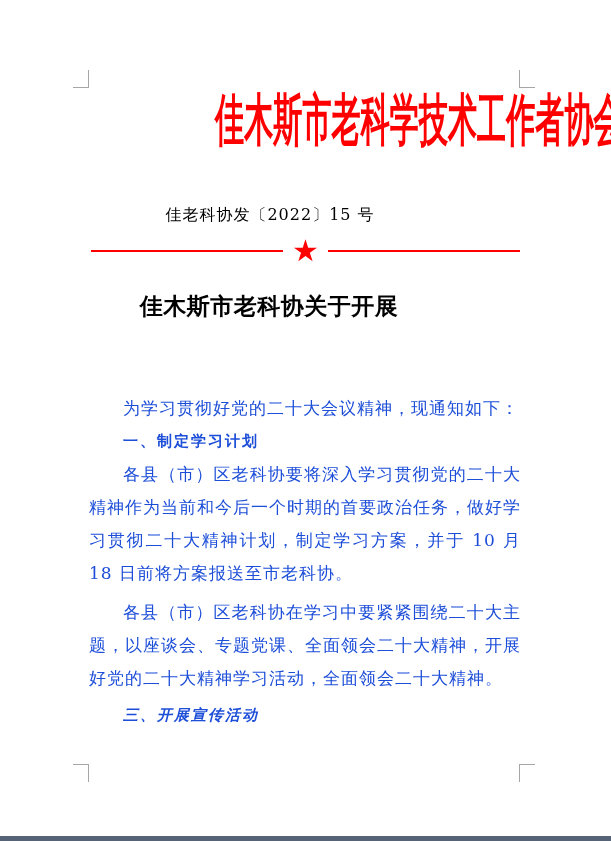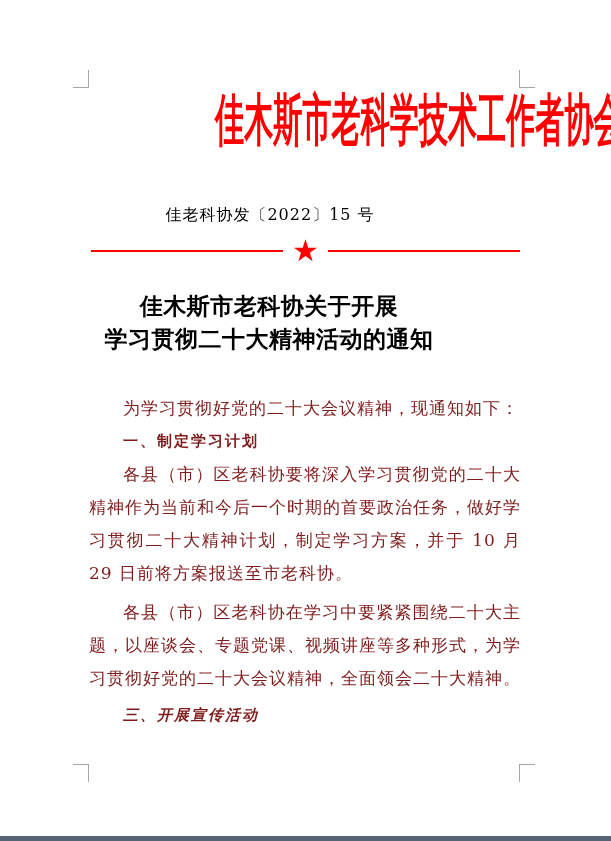--- a/index.html
+++ b/index.html
@@ -60,21 +60,21 @@
     font-weight: bold;
     letter-spacing: 0.5px;
     color: #000000;
   }
   .body-block {
     position: absolute; top: 392px; left: 89px;
     width: 432px;
     font-size: 17px; line-height: 33px;
     letter-spacing: 1px;
     text-align: justify;
-    color: #7f1d1d;
+    color: #1d4ed8;
   }
   .body-block p { margin: 0; }
   .para { text-indent: 2em; }
   .sec-heading {
     text-indent: 34px;
     font-family: "DejaVu Sans", sans-serif;
     font-weight: bold;
     font-size: 15px;
     letter-spacing: 2px;
   }
@@ -104,26 +104,25 @@
   <div class="doc-number">佳老科协发〔2022〕15 号</div>
 
   <div class="divider">
     <span class="seg"></span>
     <span class="star">★</span>
     <span class="seg"></span>
   </div>
 
   <div class="doc-title">
     <div>佳木斯市老科协关于开展</div>
-    <div>学习贯彻二十大精神活动的通知</div>
   </div>
 
   <div class="body-block">
     <p class="para">为学习贯彻好党的二十大会议精神，现通知如下：</p>
     <p class="sec-heading">一、制定学习计划</p>
-    <p class="para">各县（市）区老科协要将深入学习贯彻党的二十大精神作为当前和今后一个时期的首要政治任务，做好学习贯彻二十大精神计划，制定学习方案，并于 10 月 29 日前将方案报送至市老科协。</p>
-    <p class="para m-top">各县（市）区老科协在学习中要紧紧围绕二十大主题，以座谈会、专题党课、视频讲座等多种形式，为学习贯彻好党的二十大会议精神，全面领会二十大精神。</p>
+    <p class="para">各县（市）区老科协要将深入学习贯彻党的二十大精神作为当前和今后一个时期的首要政治任务，做好学习贯彻二十大精神计划，制定学习方案，并于 10 月 18 日前将方案报送至市老科协。</p>
+    <p class="para m-top">各县（市）区老科协在学习中要紧紧围绕二十大主题，以座谈会、专题党课、全面领会二十大精神，开展好党的二十大精神学习活动，全面领会二十大精神。</p>
     <p class="sec-heading m-top">三、开展宣传活动</p>
   </div>
 
   <div class="bottom-edge"></div>
 
 </div>
 
 </body></html>

